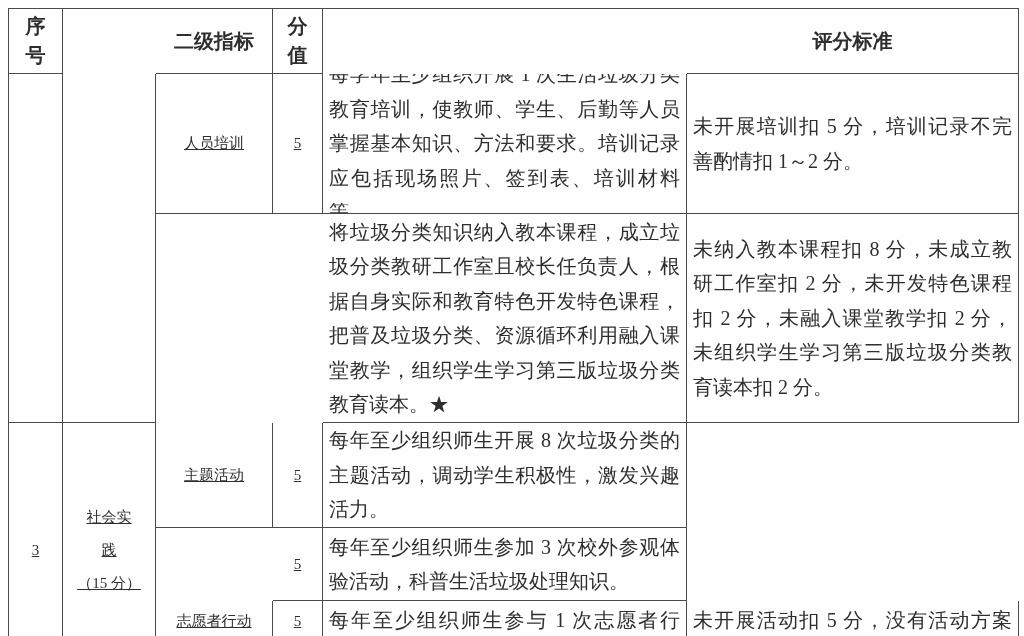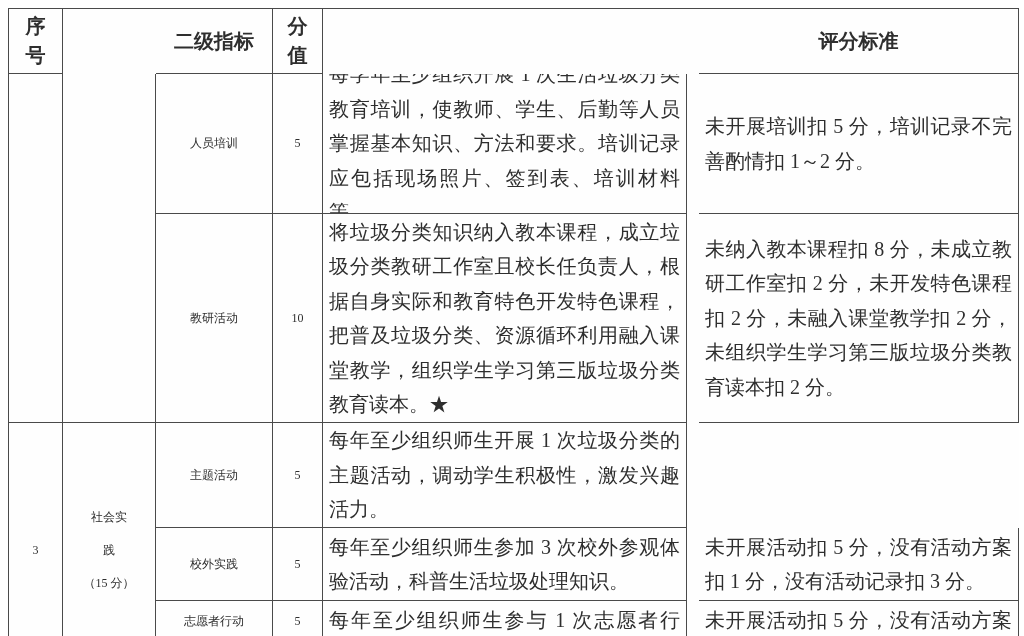--- a/index.html
+++ b/index.html
@@ -34,45 +34,46 @@
     box-sizing: border-box;
   }
   .hdr {
     font-weight: bold;
     font-size: 20px;
     line-height: 29px;
     text-align: center;
     white-space: pre-line;
   }
   .lbl {
-    font-size: 12px;
+    font-size: 15px;
     text-align: center;
     line-height: 33px;
     white-space: pre-line;
+    text-decoration: underline;
   }
   .body-cell {
     justify-content: flex-end;
     padding: 0 6px;
   }
   .body-cell .txt {
     display: block;
     width: 100%;
     font-size: 20px;
     line-height: 34.5px;
     text-align: justify;
     text-justify: inter-ideograph;
   }
   .top-align {
     align-items: flex-start;
   }
   .top-align.body-cell .txt { padding-top: 2px; }
   .top-align .lbl { padding-top: 4px; }
   
   .gc1 { grid-column: 1; } .gc2 { grid-column: 2; } .gc3 { grid-column: 3; }
-  .gc4 { grid-column: 4; } .gc5 { grid-column: 5; } .gc6 { grid-column: 6; margin-left: 12px; }
+  .gc4 { grid-column: 4; } .gc5 { grid-column: 5; } .gc6 { grid-column: 6; }
   .gr1 { grid-row: 1; } .gr2 { grid-row: 2; } .gr3 { grid-row: 3; }
   .gr4 { grid-row: 4; } .gr5 { grid-row: 5; } .gr6 { grid-row: 6; }
   .span2 { grid-row: 2 / span 2; }
   .span3 { grid-row: 4 / span 3; }
 </style>
 </head>
 <body>
 
 <div class="tbl">
 
@@ -104,26 +105,20 @@
   <div class="cell gc4 gr2">
       <span class="lbl">5</span>
     </div>
   <div class="cell gc5 gr2 body-cell">
       <span class="txt">每学年至少组织开展 1 次生活垃圾分类教育培训，使教师、学生、后勤等人员掌握基本知识、方法和要求。培训记录应包括现场照片、签到表、培训材料等。</span>
     </div>
   <div class="cell gc6 gr2 body-cell">
       <span class="txt">未开展培训扣 5 分，培训记录不完善酌情扣 1～2 分。</span>
     </div>
 
-  <div class="cell gc3 gr3">
-      <span class="lbl">教研活动</span>
-    </div>
-  <div class="cell gc4 gr3">
-      <span class="lbl">10</span>
-    </div>
   <div class="cell gc5 gr3 body-cell">
       <span class="txt">将垃圾分类知识纳入教本课程，成立垃圾分类教研工作室且校长任负责人，根据自身实际和教育特色开发特色课程，把普及垃圾分类、资源循环利用融入课堂教学，组织学生学习第三版垃圾分类教育读本。★</span>
     </div>
   <div class="cell gc6 gr3 body-cell">
       <span class="txt">未纳入教本课程扣 8 分，未成立教研工作室扣 2 分，未开发特色课程扣 2 分，未融入课堂教学扣 2 分，未组织学生学习第三版垃圾分类教育读本扣 2 分。</span>
     </div>
 
   <div class="cell gc1 span3">
       <span class="lbl">3</span>
     </div>
@@ -133,34 +128,28 @@
 （15 分）</span>
     </div>
 
   <div class="cell gc3 gr4">
       <span class="lbl">主题活动</span>
     </div>
   <div class="cell gc4 gr4">
       <span class="lbl">5</span>
     </div>
   <div class="cell gc5 gr4 body-cell">
-      <span class="txt">每年至少组织师生开展 1 次垃圾分类的主题活动，调动学生积极性，激发兴趣活力。</span>
+      <span class="txt">每年至少组织师生开展 8 次垃圾分类的主题活动，调动学生积极性，激发兴趣活力。</span>
     </div>
 
-  <div class="cell gc3 gr5">
-      <span class="lbl">校外实践</span>
-    </div>
   <div class="cell gc4 gr5">
       <span class="lbl">5</span>
     </div>
   <div class="cell gc5 gr5 body-cell">
       <span class="txt">每年至少组织师生参加 3 次校外参观体验活动，科普生活垃圾处理知识。</span>
-    </div>
-  <div class="cell gc6 gr5 body-cell">
-      <span class="txt">未开展活动扣 5 分，没有活动方案扣 1 分，没有活动记录扣 3 分。</span>
     </div>
 
   <div class="cell gc3 gr6 top-align">
       <span class="lbl">志愿者行动</span>
     </div>
   <div class="cell gc4 gr6 top-align">
       <span class="lbl">5</span>
     </div>
   <div class="cell gc5 gr6 body-cell top-align">
       <span class="txt">每年至少组织师生参与 1 次志愿者行动，</span>

